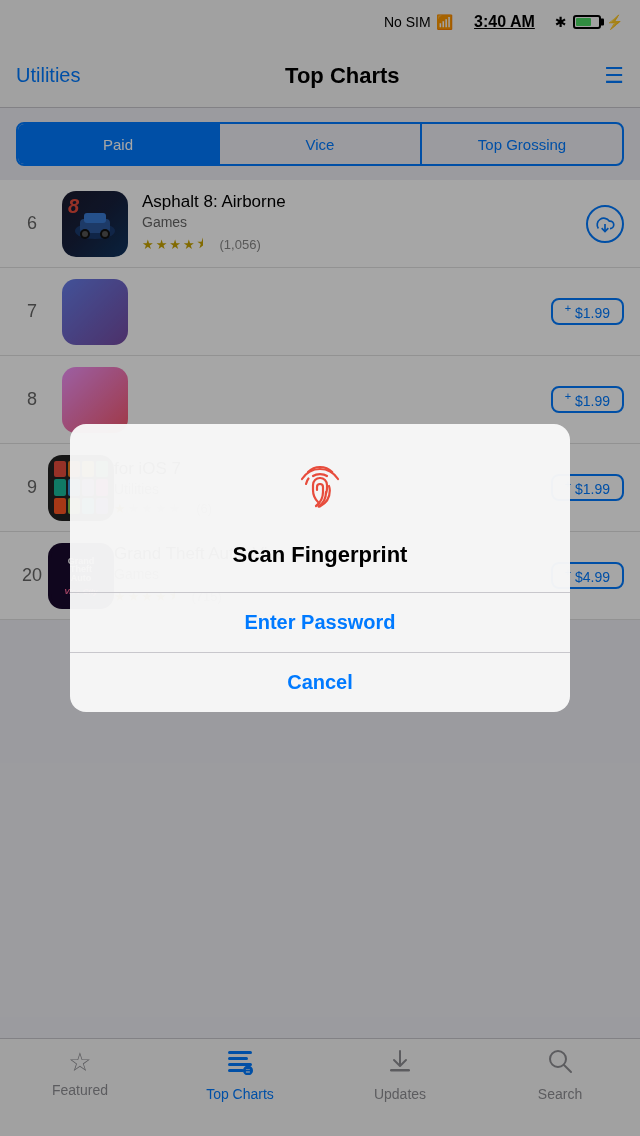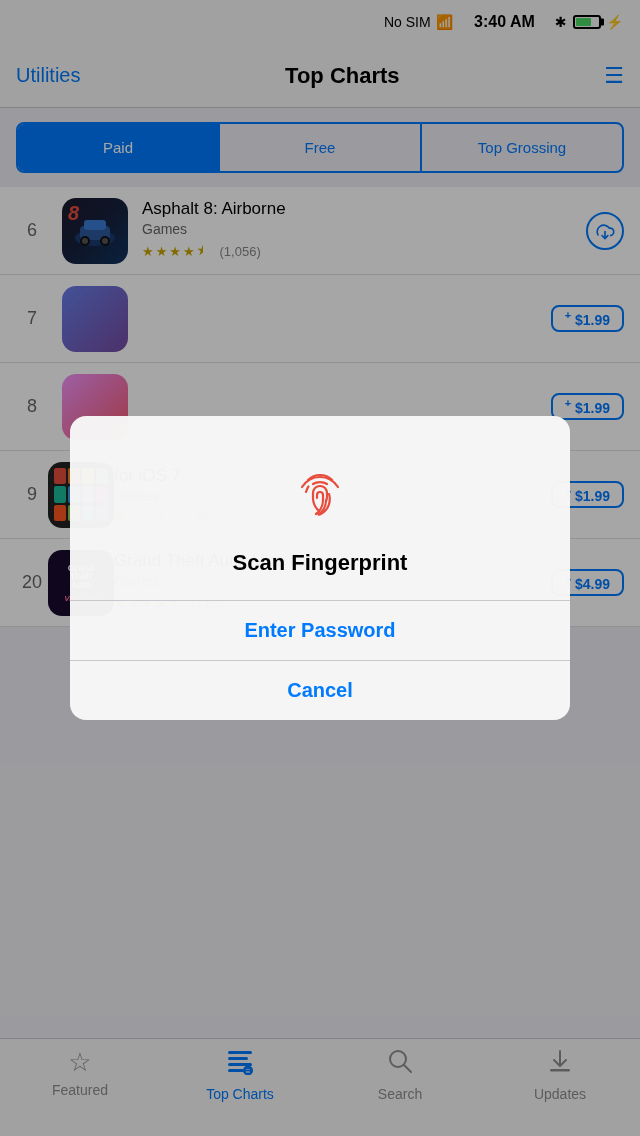--- a/index.html
+++ b/index.html
@@ -19,21 +19,21 @@
       background: #f8f8f8;
       display: flex;
       align-items: center;
       justify-content: flex-end;
       padding: 0 16px;
       font-size: 15px;
       font-weight: 500;
       gap: 20px;
     }
     .status-left { font-size: 14px; color: #000; display: flex; align-items: center; gap: 6px; }
-    .status-center { font-size: 16px; font-weight: 600; color: #000; }
+    .status-center { font-size: 16px; font-weight: 600; color: #000; text-decoration: underline; }
     .status-right { display: flex; align-items: center; gap: 6px; }
     .battery-icon {
       width: 28px; height: 14px; border: 2px solid #000; border-radius: 3px; position: relative;
       display: inline-flex; align-items: center; padding: 1px;
     }
     .battery-icon::after {
       content: ''; position: absolute; right: -5px; top: 50%; transform: translateY(-50%);
       width: 3px; height: 7px; background: #000; border-radius: 0 1px 1px 0;
     }
     .battery-fill { width: 70%; height: 100%; background: #4cd964; border-radius: 1px; }
@@ -63,21 +63,21 @@
       font-size: 22px;
     }
 
     
     .segment-control {
       margin: 14px 16px;
       display: flex;
       border: 2px solid #007aff;
       border-radius: 8px;
       overflow: hidden;
-      height: 51px;
+      height: 44px;
     }
     .segment-btn {
       flex: 1;
       border: none;
       background: transparent;
       font-size: 15px;
       font-weight: 500;
       cursor: pointer;
       color: #007aff;
     }
@@ -140,21 +140,21 @@
     }
     .stars .count { color: #888; margin-left: 14px; }
     .app-action {
       margin-left: 10px;
     }
     .price-btn {
       border: 2px solid #007aff;
       border-radius: 8px;
       color: #007aff;
       font-size: 14px;
-      font-weight: 700;
+      font-weight: 400;
       padding: 2px 12px;
       background: transparent;
       cursor: pointer;
       white-space: nowrap;
     }
     .price-btn .plus { font-size: 11px; vertical-align: super; }
     .cloud-btn {
       width: 38px; height: 38px;
       border: 2px solid #007aff;
       border-radius: 50%;
@@ -217,21 +217,21 @@
       justify-content: center;
       z-index: 100;
     }
     .modal {
       width: 500px;
       background: rgba(248,248,248,0.97);
       border-radius: 16px;
       overflow: hidden;
     }
     .modal-body {
-      padding: 46px 30px 20px;
+      padding: 30px 30px 20px;
       text-align: center;
     }
     .fingerprint-icon {
       width: 72px; height: 72px; margin: 0 auto 16px;
     }
     .modal-title {
       font-size: 22px;
       font-weight: 700;
       color: #000;
       margin-bottom: 4px;
@@ -305,21 +305,21 @@
 </div>
 
 <div class="nav-bar">
   <span class="nav-categories">Utilities</span>
   <span class="nav-title">Top Charts</span>
   <span class="nav-list-icon">☰</span>
 </div>
 
 <div class="segment-control">
   <button class="segment-btn active">Paid</button>
-  <button class="segment-btn">Free</button>
+  <button class="segment-btn">Vice</button>
   <button class="segment-btn">Top Grossing</button>
 </div>
 
 <div class="app-list">
 
   <div class="app-row">
     <span class="app-rank">6</span>
     <div class="app-icon asphalt-icon">
       <span class="num-8">8</span>
       <svg width="50" height="50" viewBox="0 0 50 50">
@@ -487,28 +487,28 @@
         <rect x="2" y="22" width="16" height="3" rx="1.5" fill="#007aff"></rect>
         <circle cx="22" cy="23.5" r="5" fill="#007aff"></circle>
         <text x="22" y="27" text-anchor="middle" font-size="8" fill="white" font-family="Arial" font-weight="bold">≡</text>
       </svg>
     </span>
     <span class="tab-label active">Top Charts</span>
   </div>
   <div class="tab-item">
     <span class="tab-icon">
       <svg width="28" height="28" viewBox="0 0 28 28" fill="none">
+        <rect x="4" y="22" width="20" height="2.5" rx="1.25" fill="#8e8e93"></rect>
+        <path d="M14 4 L14 18 M8 13 L14 19 L20 13" stroke="#8e8e93" stroke-width="2" stroke-linecap="round" stroke-linejoin="round"></path>
+      </svg>
+    </span>
+    <span class="tab-label">Updates</span>
+  </div>
+  <div class="tab-item">
+    <span class="tab-icon">
+      <svg width="28" height="28" viewBox="0 0 28 28" fill="none">
         <circle cx="12" cy="12" r="8" stroke="#8e8e93" stroke-width="2"></circle>
         <line x1="18" y1="18" x2="25" y2="25" stroke="#8e8e93" stroke-width="2" stroke-linecap="round"></line>
       </svg>
     </span>
     <span class="tab-label">Search</span>
   </div>
-  <div class="tab-item">
-    <span class="tab-icon">
-      <svg width="28" height="28" viewBox="0 0 28 28" fill="none">
-        <rect x="4" y="22" width="20" height="2.5" rx="1.25" fill="#8e8e93"></rect>
-        <path d="M14 4 L14 18 M8 13 L14 19 L20 13" stroke="#8e8e93" stroke-width="2" stroke-linecap="round" stroke-linejoin="round"></path>
-      </svg>
-    </span>
-    <span class="tab-label">Updates</span>
-  </div>
 </div>
 
 </body></html>

